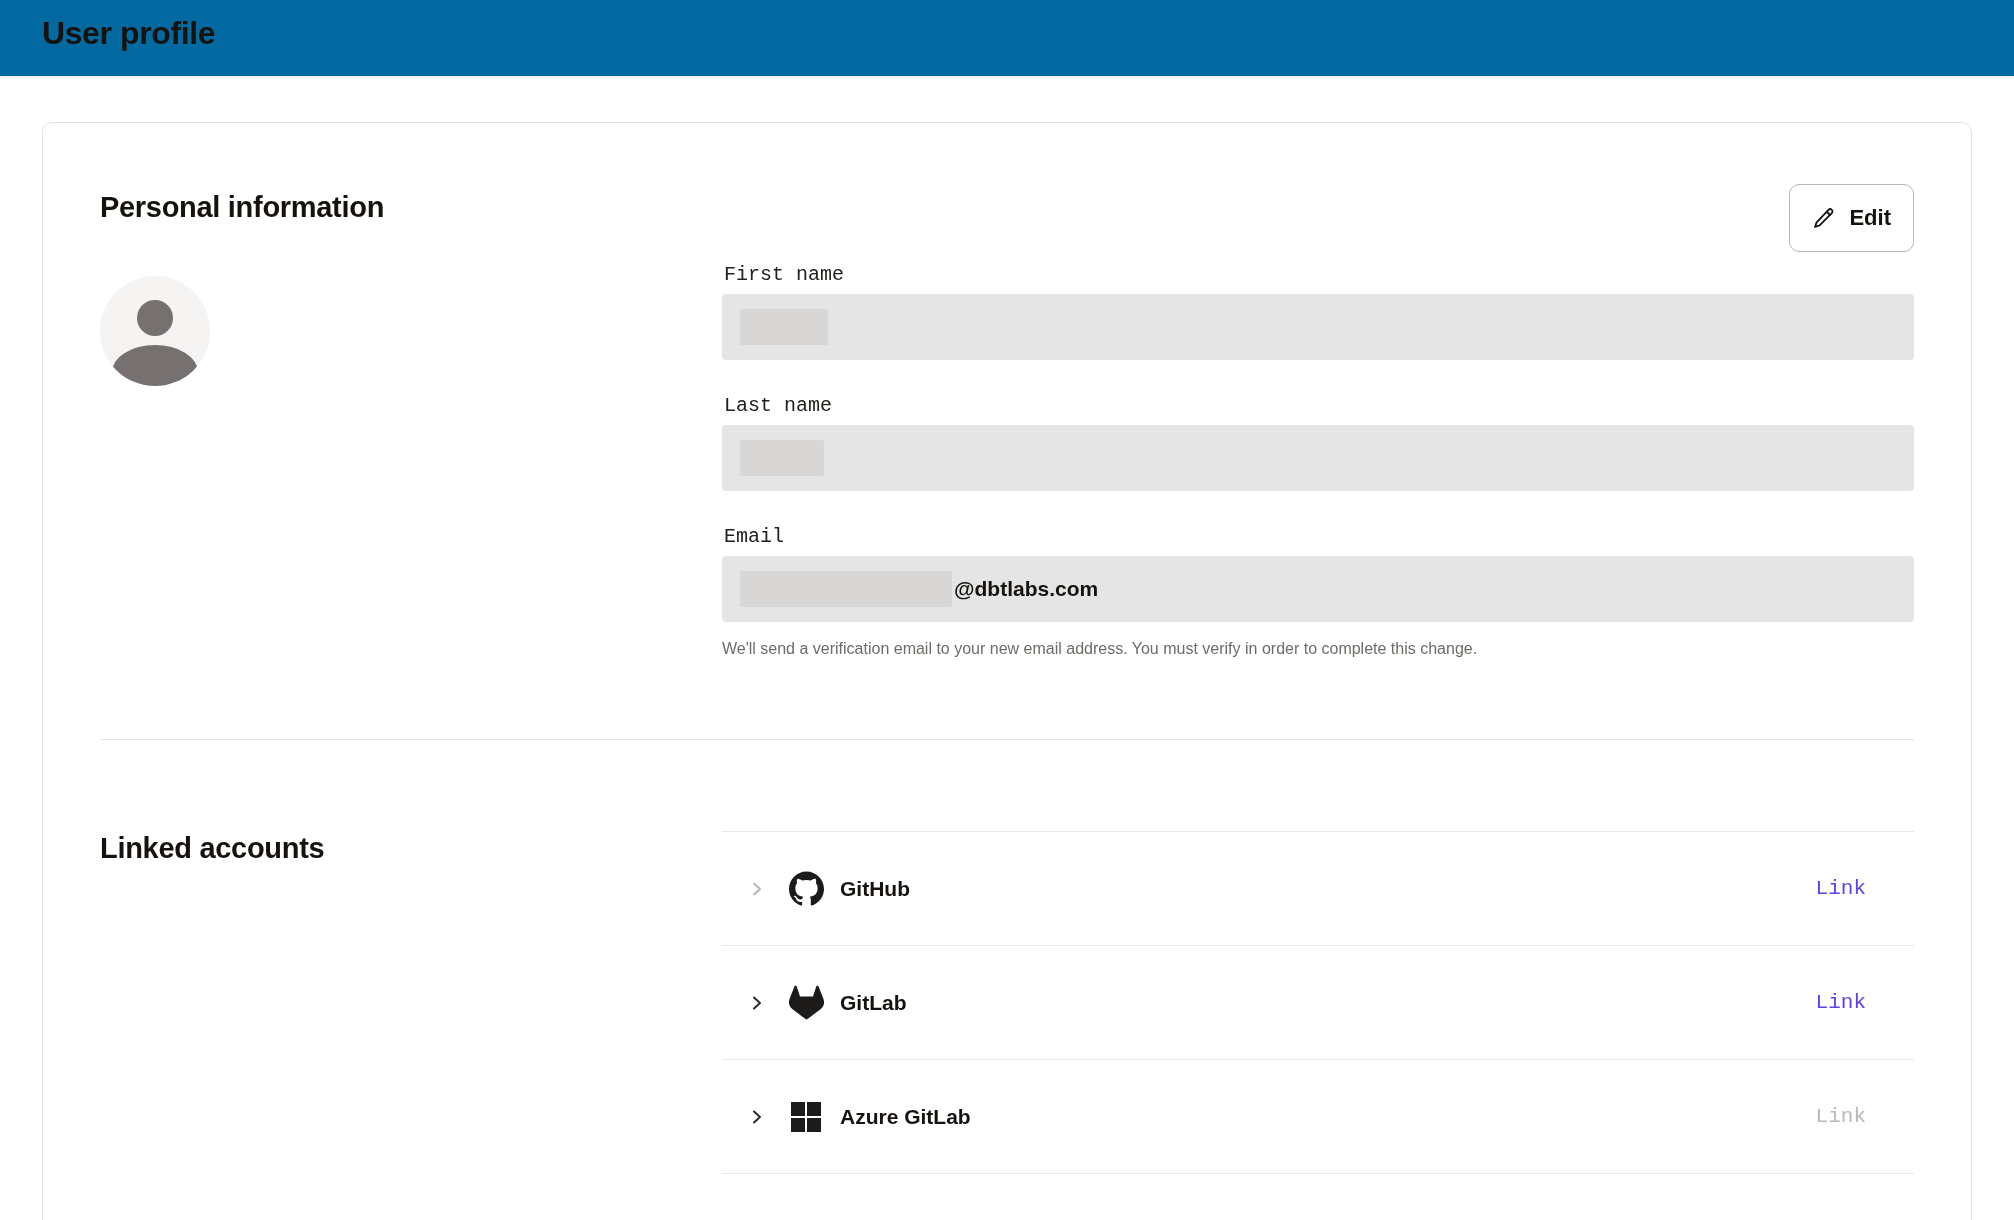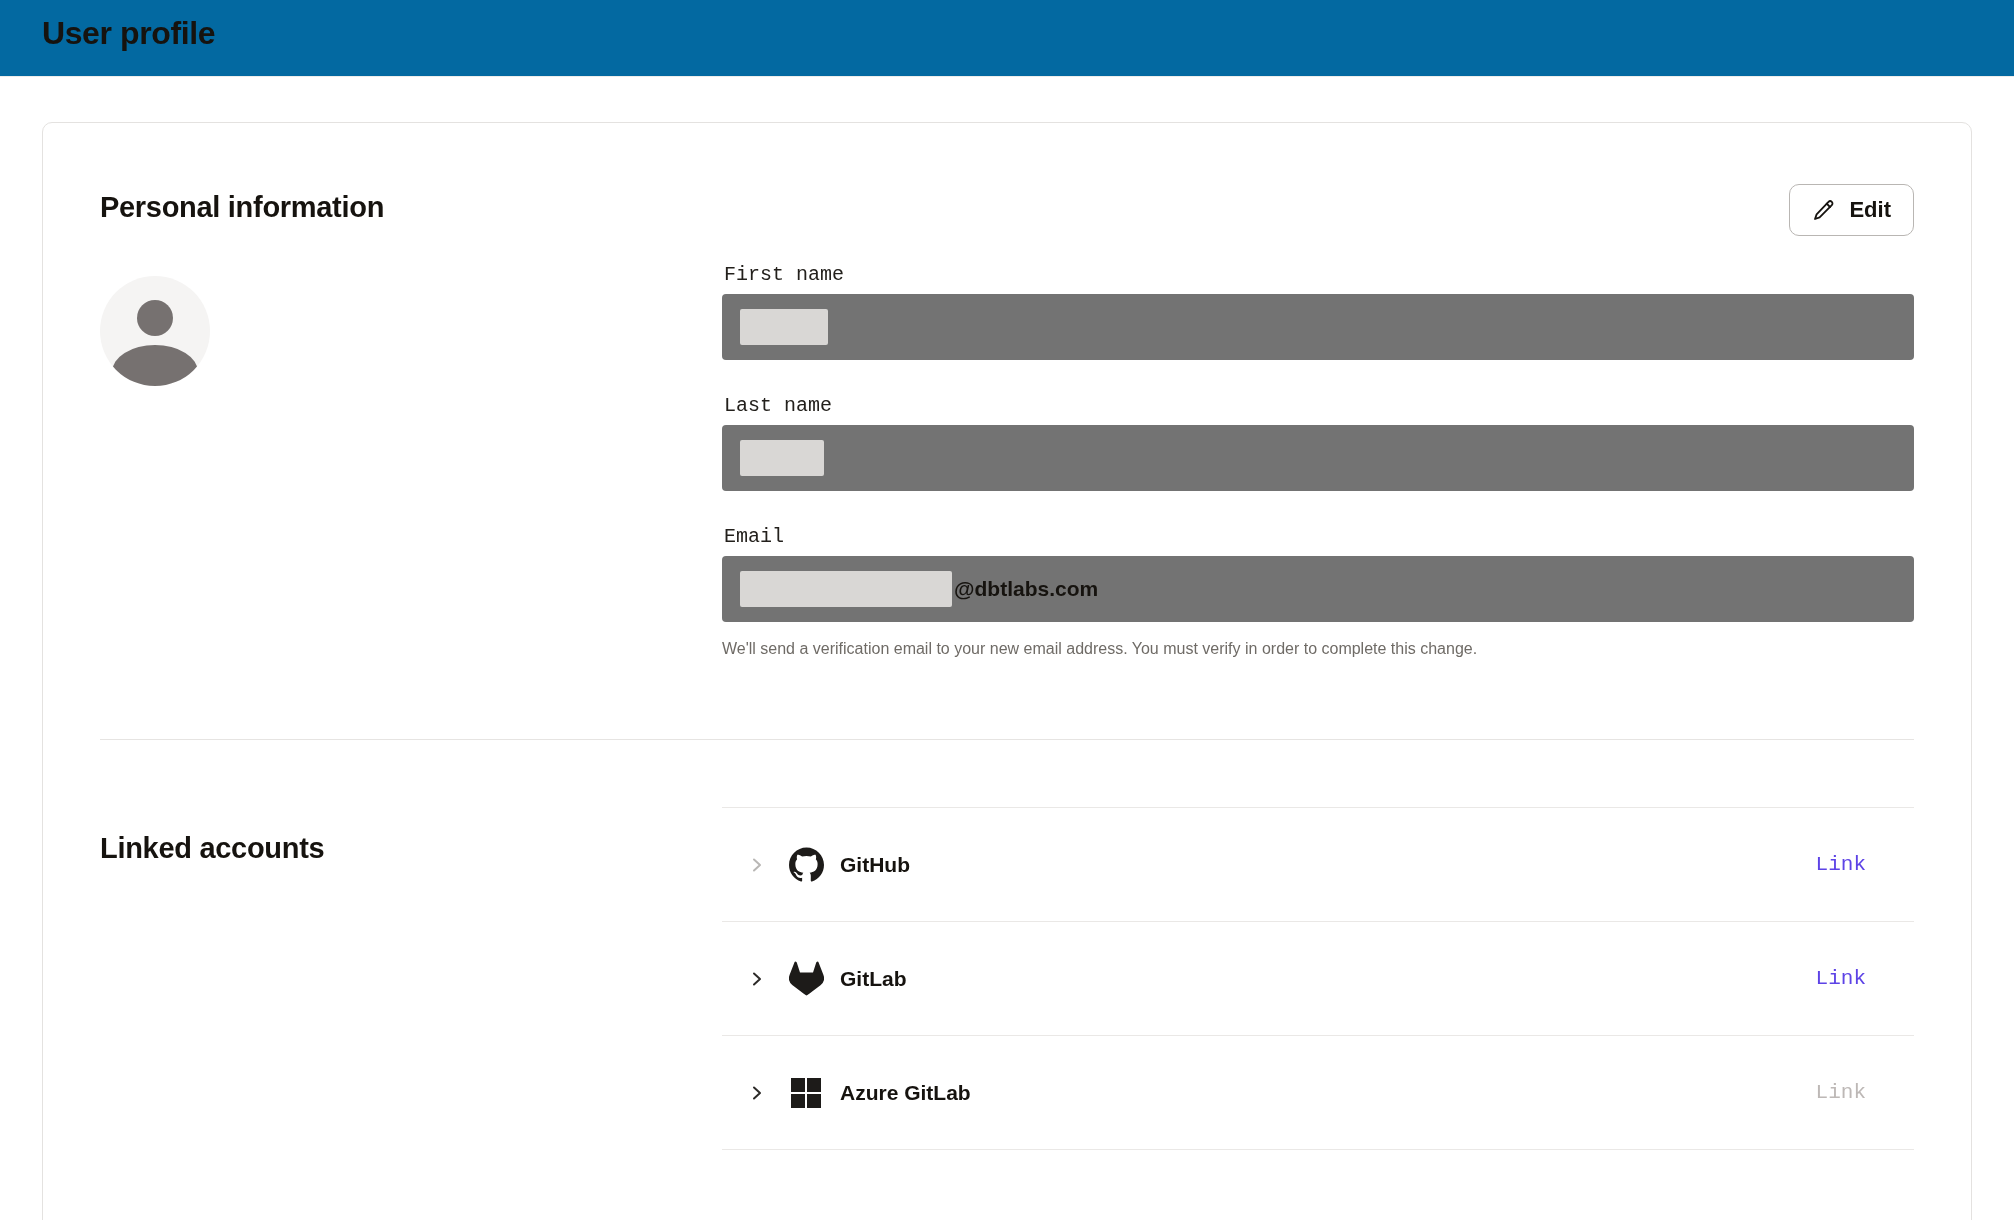--- a/index.html
+++ b/index.html
@@ -49,21 +49,21 @@
     color: #16130f;
   }
   .section-personal .section-heading { margin-top: 66px; }
 
   
   .avatar { margin-top: 51px; display: block; }
 
   
   .edit-button {
     position: absolute; top: 61px; right: 57px;
-    height: 52px; padding: 0 22px;
+    height: 68px; padding: 0 22px;
     display: flex; align-items: center; gap: 13px;
     background: #ffffff;
     border: 1px solid #b9b6b3;
     border-radius: 10px;
     font-family: "Liberation Sans", sans-serif;
     font-size: 22px; font-weight: 600; color: #16130f;
     cursor: pointer;
   }
 
   
@@ -71,21 +71,21 @@
   .field-label {
     display: block;
     font-size: 20px; font-weight: 500;
     line-height: 26px;
     color: #23201c;
     margin: 0 0 6px 2px;
     font-family: Liberation Mono, monospace;
   }
   .field-box {
     height: 66px; width: 100%;
-    background: #737373;
+    background: #e5e5e5;
     border-radius: 4px;
     display: flex; align-items: center;
     padding: 0 18px;
     margin-bottom: 33px;
   }
   .field-box.email { margin-bottom: 14px; }
   .redact {
     height: 36px;
     background: #d9d7d5;
     border-radius: 2px;
@@ -105,21 +105,21 @@
 
   .section-divider {
     border: none;
     border-top: 1px solid #e6e4e2;
     margin: 0 57px;
   }
 
   
   .section-linked .section-heading { margin-top: 90px; }
   .accounts-list {
-    margin-top: 67px;
+    margin-top: 91px;
     border-top: 1px solid #eae8e6;
   }
   .account-row {
     height: 114px;
     display: flex; align-items: center;
     border-bottom: 1px solid #eae8e6;
     padding-left: 26px;
     background: #ffffff;
   }
   .chevron { flex: none; display: flex; }

